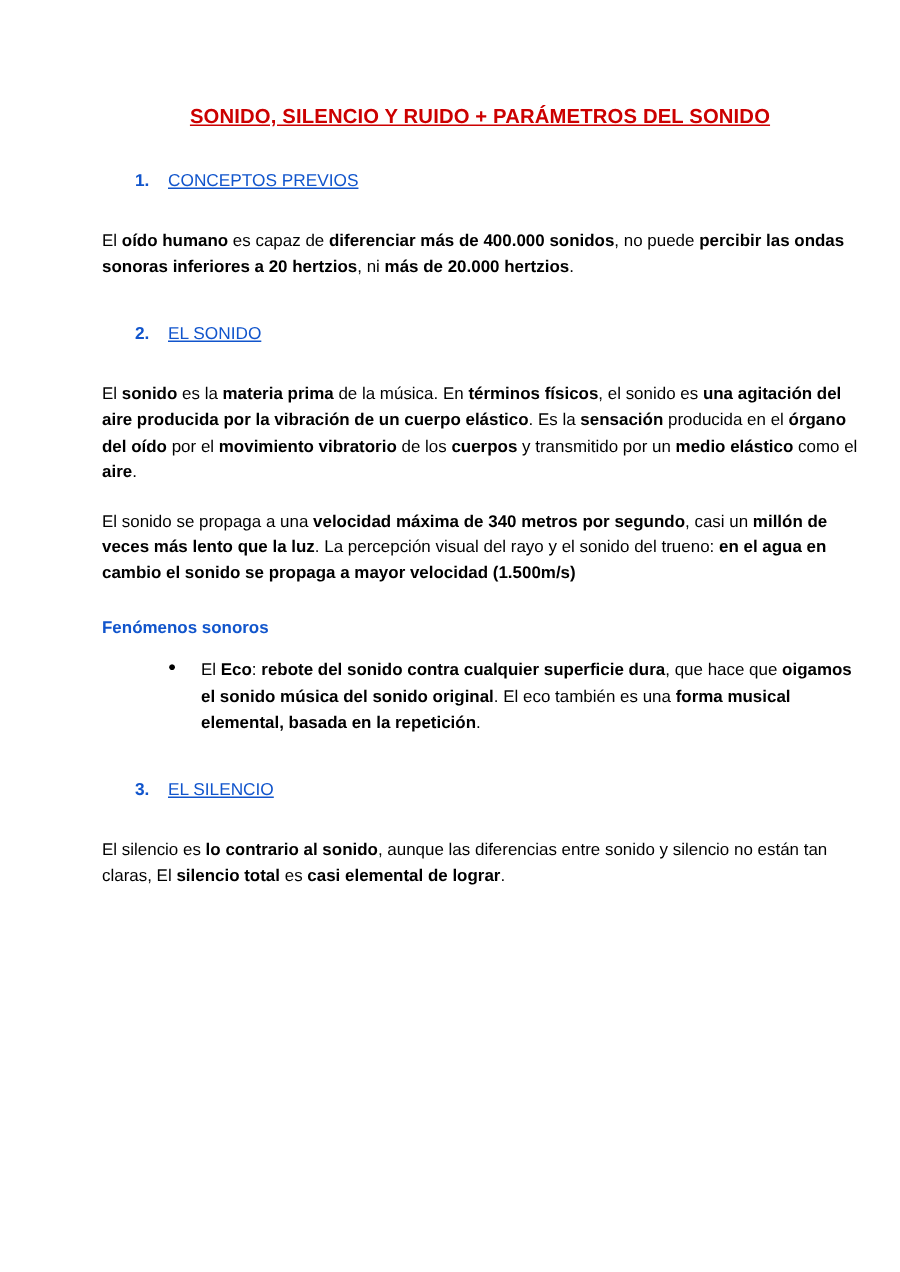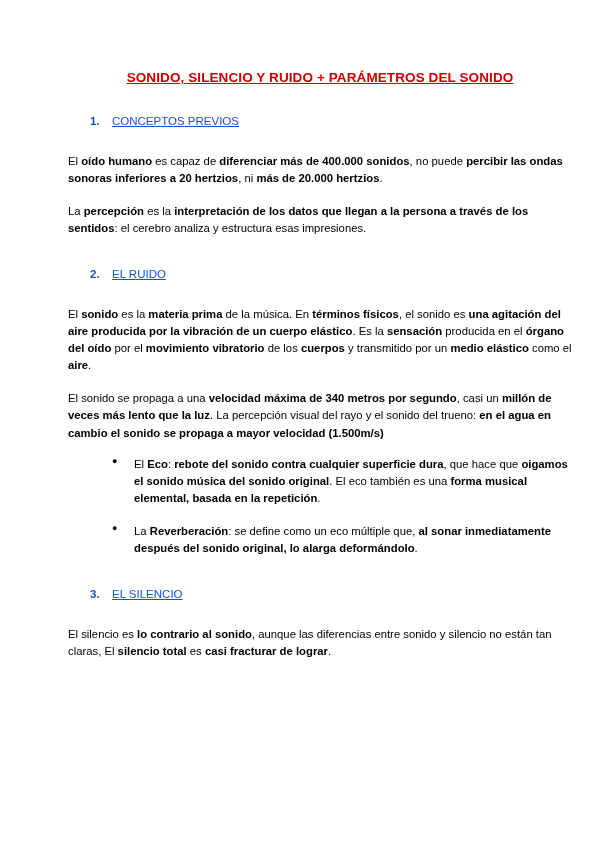--- a/index.html
+++ b/index.html
@@ -91,34 +91,33 @@
 
 <div class="page">
 
   <h1 class="doc-title">SONIDO, SILENCIO Y RUIDO + PARÁMETROS DEL SONIDO</h1>
 
   <div class="section-item">
     <span class="section-num">1.</span>
     <span class="section-head">CONCEPTOS PREVIOS</span>
   </div>
   <p class="body first-after-head"><span>El </span><span class="b">oído humano</span><span> es capaz de </span><span class="b">diferenciar más de 400.000 sonidos</span><span>, no puede </span><span class="b">percibir las ondas sonoras inferiores a 20 hertzios</span><span>, ni </span><span class="b">más de 20.000 hertzios</span><span>.</span></p>
-  <p class="body"><span>La </span><span class="b">percepción</span><span> es la </span><span class="b">interpretación de los datos que llegan a la persona a través de los sentidos</span><span>: el cerebro analiza y estructura esas impresiones.</span></p>
 
   <div class="section-item">
     <span class="section-num">2.</span>
-    <span class="section-head">EL RUIDO</span>
+    <span class="section-head">EL SONIDO</span>
   </div>
   <p class="body first-after-head"><span>El </span><span class="b">sonido</span><span> es la </span><span class="b">materia prima</span><span> de la música. En </span><span class="b">términos físicos</span><span>, el sonido es </span><span class="b">una agitación del aire producida por la vibración de un cuerpo elástico</span><span>. Es la </span><span class="b">sensación</span><span> producida en el </span><span class="b">órgano del oído</span><span> por el </span><span class="b">movimiento vibratorio</span><span> de los </span><span class="b">cuerpos</span><span> y transmitido por un </span><span class="b">medio elástico</span><span> como el </span><span class="b">aire</span><span>.</span></p>
   <p class="body"><span>El sonido se propaga a una </span><span class="b">velocidad máxima de 340 metros por segundo</span><span>, casi un </span><span class="b">millón de veces más lento que la luz</span><span>. La percepción visual del rayo y el sonido del trueno: </span><span class="b">en el agua en cambio el sonido se propaga a mayor velocidad (1.500m/s)</span></p>
 
+  <p class="sub-head">Fenómenos sonoros</p>
 
   <ul class="bullets">
     <li><span>El </span><span class="b">Eco</span><span>: </span><span class="b">rebote del sonido contra cualquier superficie dura</span><span>, que hace que </span><span class="b">oigamos el sonido música del sonido original</span><span>. El eco también es una </span><span class="b">forma musical elemental, basada en la repetición</span><span>.</span></li>
-    <li><span>La </span><span class="b">Reverberación</span><span>: se define como un eco múltiple que, </span><span class="b">al sonar inmediatamente después del sonido original, lo alarga deformándolo</span><span>.</span></li>
   </ul>
 
   <div class="section-item">
     <span class="section-num">3.</span>
     <span class="section-head">EL SILENCIO</span>
   </div>
-  <p class="body first-after-head"><span>El silencio es </span><span class="b">lo contrario al sonido</span><span>, aunque las diferencias entre sonido y silencio no están tan claras, El </span><span class="b">silencio total</span><span> es </span><span class="b">casi fracturar de lograr</span><span>.</span></p>
+  <p class="body first-after-head"><span>El silencio es </span><span class="b">lo contrario al sonido</span><span>, aunque las diferencias entre sonido y silencio no están tan claras, El </span><span class="b">silencio total</span><span> es </span><span class="b">casi elemental de lograr</span><span>.</span></p>
 
 </div>
 
 </body></html>

